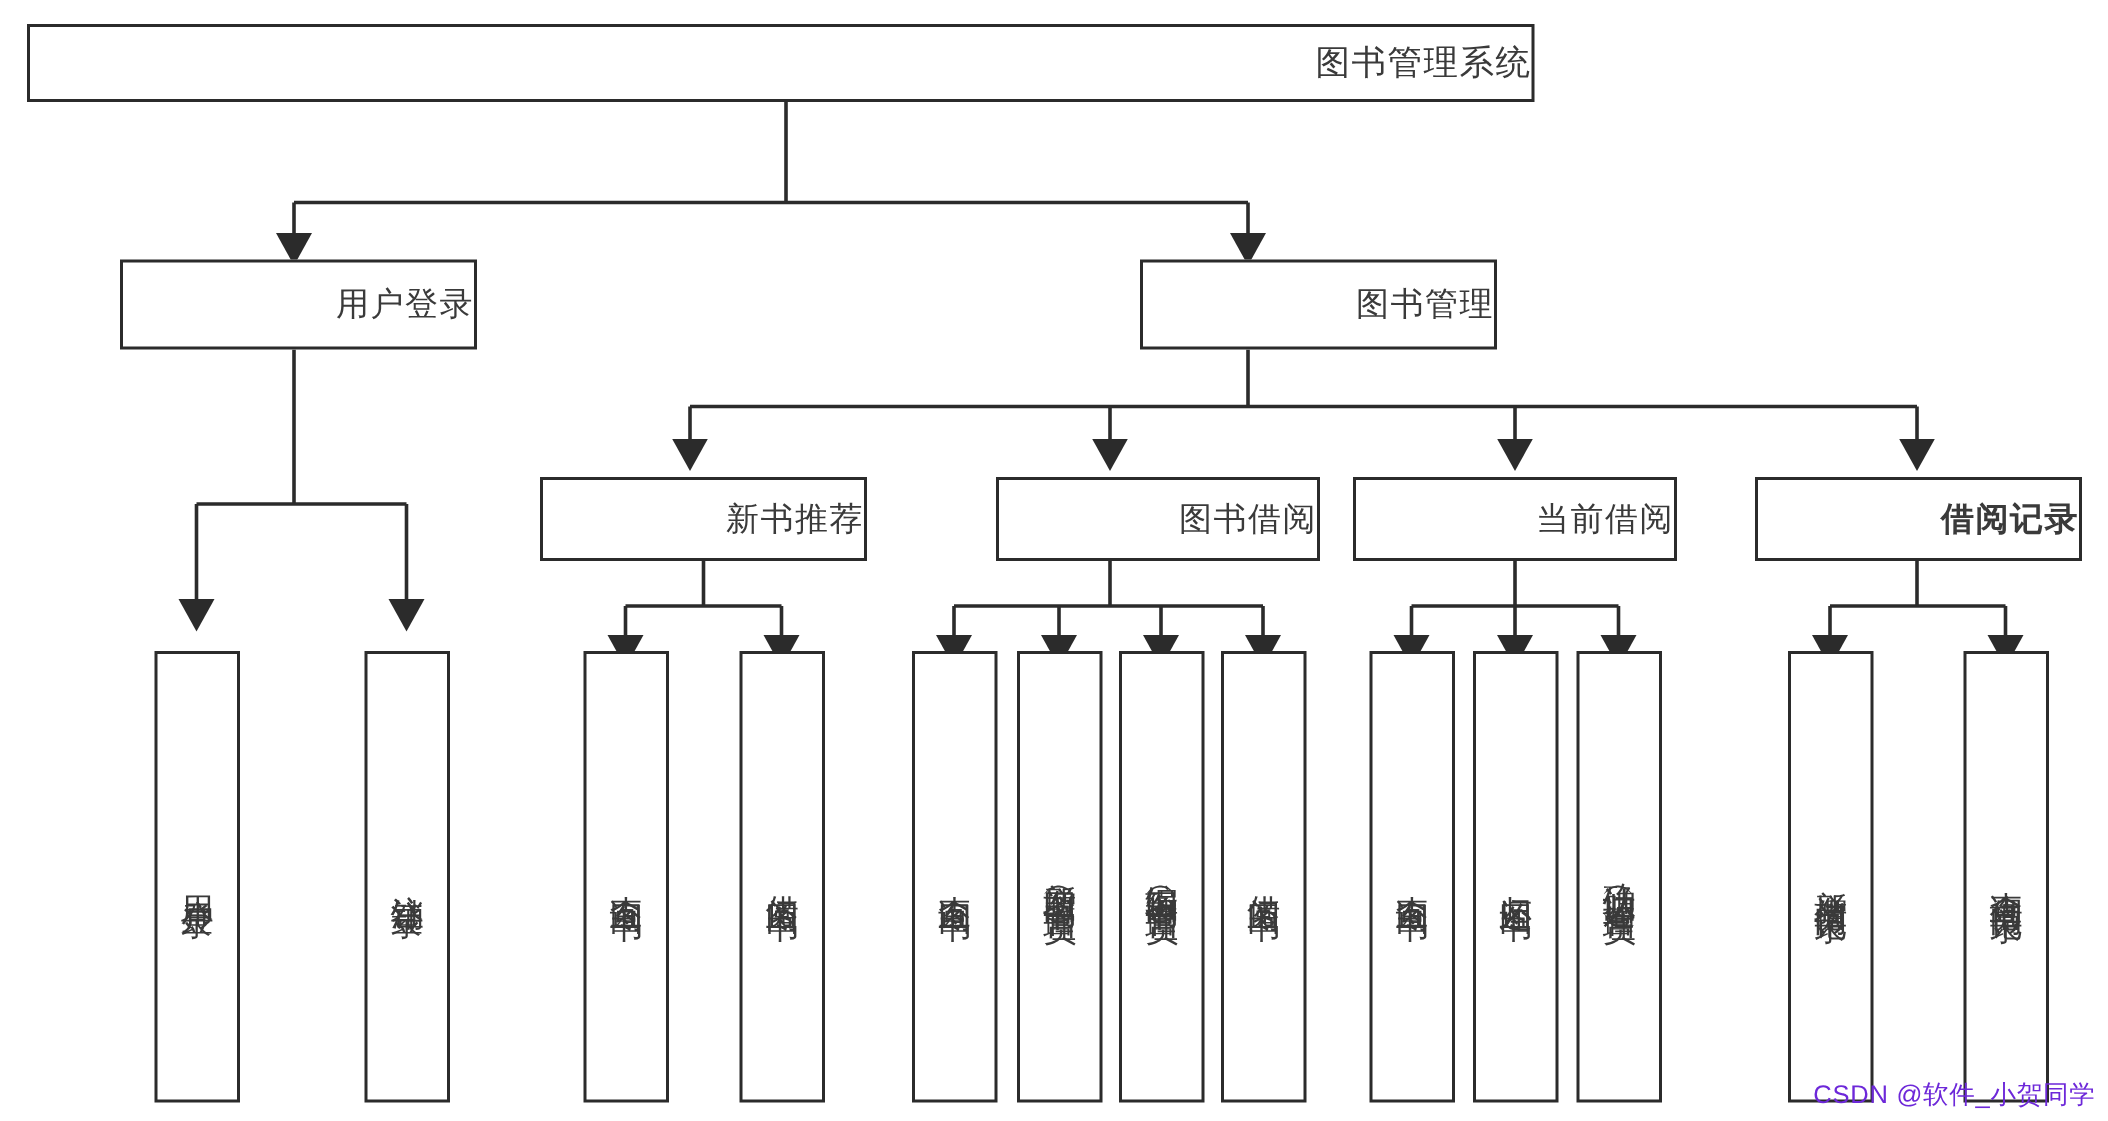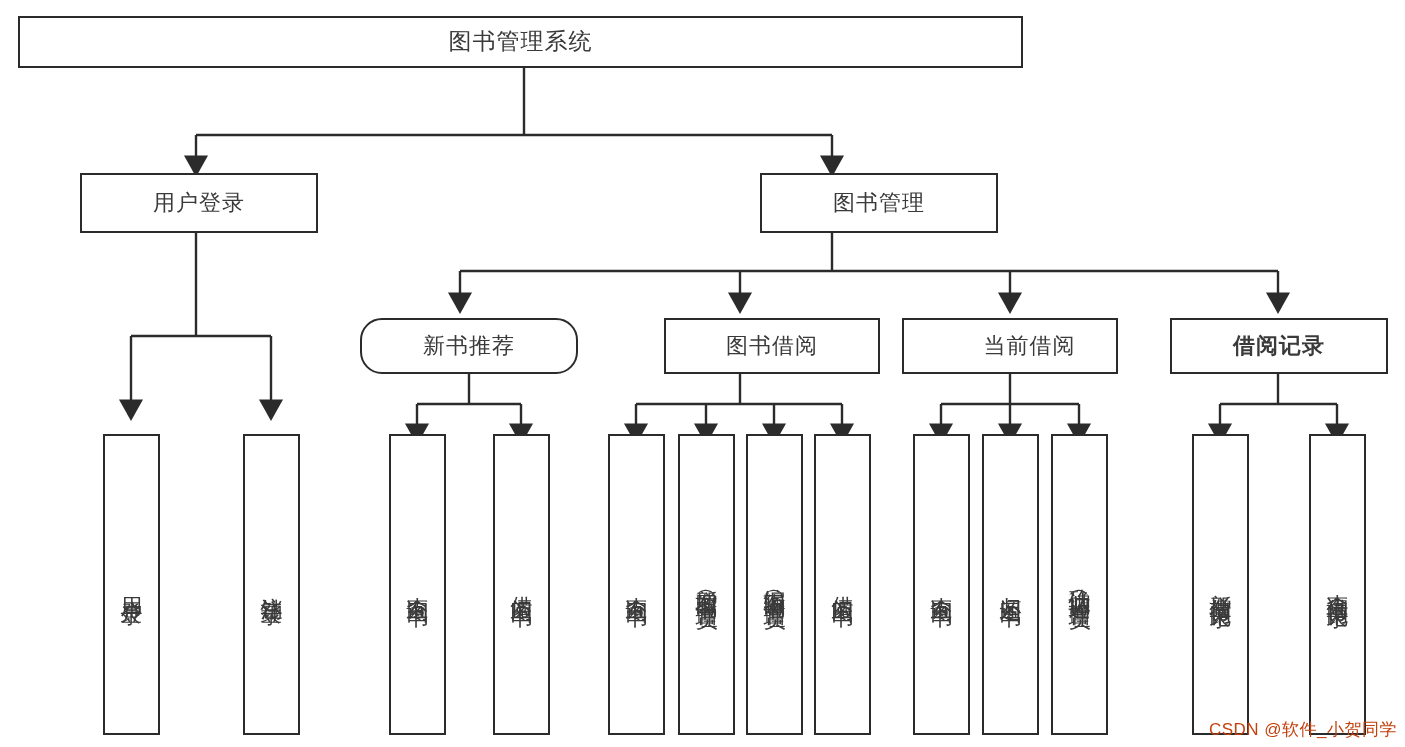--- a/index.html
+++ b/index.html
@@ -25,21 +25,21 @@
     height: 747px;
     pointer-events: none;
   }
   .node {
     position: absolute;
     box-sizing: border-box;
     background: #ffffff;
     border: 2px solid #2b2b2b;
     display: flex;
     align-items: center;
-    justify-content: center;
+    justify-content: flex-end;
     color: #3a3a3a;
   }
   .node .label-h {
     font-size: 22px;
     line-height: 1.1;
     letter-spacing: 1px;
     white-space: nowrap;
     color: #3a3a3a;
   }
   .node.root .label-h {
@@ -57,21 +57,21 @@
     letter-spacing: 3px;
     color: #3a3a3a;
     white-space: nowrap;
     text-align: center;
   }
   .watermark {
     position: absolute;
     right: 8px;
     bottom: 6px;
     font-size: 17px;
-    color: #c2410c;
+    color: #6d28d9;
     letter-spacing: 0.5px;
     white-space: nowrap;
     user-select: none;
   }
 </style>
 </head>
 <body>
 
 <div id="canvas">
 
@@ -142,21 +142,21 @@
   </div>
 
   <div class="node" style="left:80px; top:173px; width:238px; height:60px;">
     <span class="label-h">用户登录</span>
   </div>
 
   <div class="node" style="left:712px; top:173px; width:238px; height:60px;margin-left:48px;">
     <span class="label-h">图书管理</span>
   </div>
 
-  <div class="node" style="left:360px; top:318px; width:218px; height:56px;border-radius:22px;">
+  <div class="node" style="left:360px; top:318px; width:218px; height:56px;">
     <span class="label-h">新书推荐</span>
   </div>
 
   <div class="node" style="left:632px; top:318px; width:216px; height:56px;margin-left:32px;">
     <span class="label-h">图书借阅</span>
   </div>
 
   <div class="node" style="left:902px; top:318px; width:216px; height:56px;padding-left:39px;">
     <span class="label-h">当前借阅</span>
   </div>

